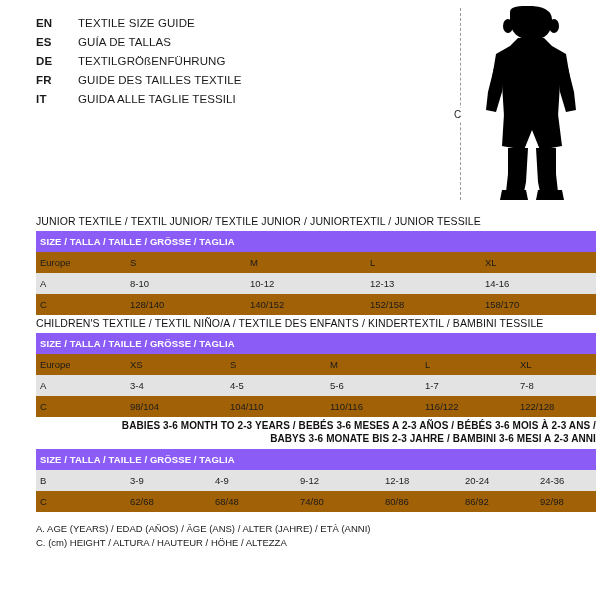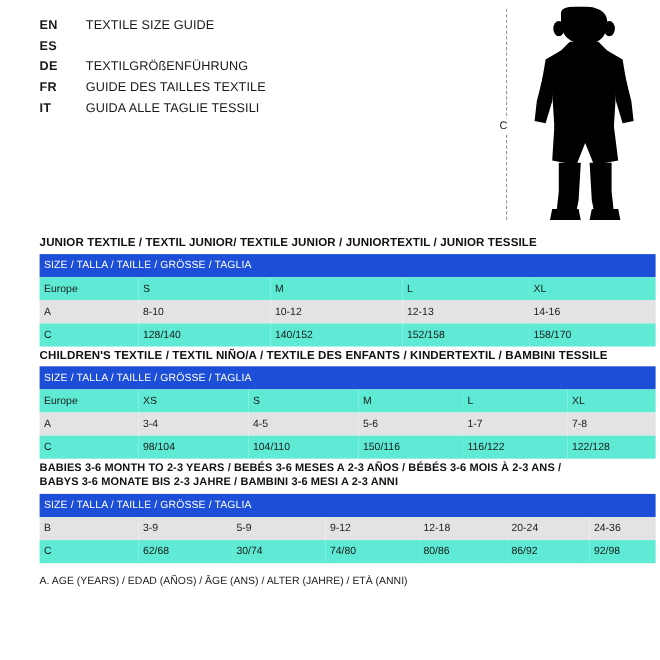--- a/index.html
+++ b/index.html
@@ -82,53 +82,54 @@
   }
 
   
   .section {
     position: absolute;
     left: 20px;
     width: 560px;
   }
   .section-title {
     font-size: 10.5px;
-    font-weight: bold;
+    font-weight: normal;
     letter-spacing: 0.1px;
     margin-bottom: 4px;
     color: #111;
   }
   .section-title.small {
     font-size: 10px;
     line-height: 13px;
     font-weight: bold;
+    text-align: right;
   }
   table.sz {
     border-collapse: collapse;
     width: 560px;
     table-layout: fixed;
     font-size: 10px;
   }
   table.sz td {
     padding: 3px 0 3px 4px;
     vertical-align: middle;
     height: 15px;
   }
   tr.head td {
-    background: #1d4ed8;
+    background: #8b5cf6;
     color: #ffffff;
-    font-weight: normal;
+    font-weight: bold;
     font-size: 9.5px;
     letter-spacing: 0.1px;
   }
   tr.alt td {
     background: #e3e3e3;
   }
   tr.plain td {
-    background: #5eead4;
+    background: #a16207;
   }
   td.rowlabel {
     font-size: 9.5px;
   }
   td.cell {
     font-size: 9.5px;
   }
 
   
   .legend {
@@ -147,20 +148,21 @@
 
 <div class="page">
 
   <div class="lang-block">
     <div class="lang-row">
       <span class="lang-code">EN</span>
       <span class="lang-title">TEXTILE SIZE GUIDE</span>
     </div>
     <div class="lang-row">
       <span class="lang-code">ES</span>
+      <span class="lang-title">GUÍA DE TALLAS</span>
     </div>
     <div class="lang-row">
       <span class="lang-code">DE</span>
       <span class="lang-title">TEXTILGRÖßENFÜHRUNG</span>
     </div>
     <div class="lang-row">
       <span class="lang-code">FR</span>
       <span class="lang-title">GUIDE DES TAILLES TEXTILE</span>
     </div>
     <div class="lang-row">
@@ -265,21 +267,21 @@
           <td class="cell">3-4</td>
           <td class="cell">4-5</td>
           <td class="cell">5-6</td>
           <td class="cell">1-7</td>
           <td class="cell">7-8</td>
         </tr>
         <tr class="plain">
           <td class="rowlabel">C</td>
           <td class="cell">98/104</td>
           <td class="cell">104/110</td>
-          <td class="cell">150/116</td>
+          <td class="cell">110/116</td>
           <td class="cell">116/122</td>
           <td class="cell">122/128</td>
         </tr>
       </tbody>
     </table>
   </div>
 
   <div class="section" style="top:419px;">
     <div class="section-title small" style="white-space:pre-line;">BABIES 3-6 MONTH TO 2-3 YEARS / BEBÉS 3-6 MESES A 2-3 AÑOS / BÉBÉS 3-6 MOIS À 2-3 ANS /
 BABYS 3-6 MONATE BIS 2-3 JAHRE / BAMBINI 3-6 MESI A 2-3 ANNI</div>
@@ -293,36 +295,37 @@
           <col style="width:75px">
           <col style="width:60px">
       </colgroup>
       <tbody>
         <tr class="head">
           <td colspan="7">SIZE / TALLA / TAILLE / GRÖSSE / TAGLIA</td>
         </tr>
         <tr class="alt">
           <td class="rowlabel">B</td>
           <td class="cell">3-9</td>
-          <td class="cell">5-9</td>
+          <td class="cell">4-9</td>
           <td class="cell">9-12</td>
           <td class="cell">12-18</td>
           <td class="cell">20-24</td>
           <td class="cell">24-36</td>
         </tr>
         <tr class="plain">
           <td class="rowlabel">C</td>
           <td class="cell">62/68</td>
-          <td class="cell">30/74</td>
+          <td class="cell">68/48</td>
           <td class="cell">74/80</td>
           <td class="cell">80/86</td>
           <td class="cell">86/92</td>
           <td class="cell">92/98</td>
         </tr>
       </tbody>
     </table>
   </div>
 
   <div class="legend" style="top:522px;">
     <div>A. AGE (YEARS) / EDAD (AÑOS) / ÂGE (ANS) / ALTER (JAHRE) / ETÀ (ANNI)</div>
+    <div>C. (cm) HEIGHT / ALTURA / HAUTEUR / HÖHE / ALTEZZA</div>
   </div>
 
 </div>
 
 </body></html>

